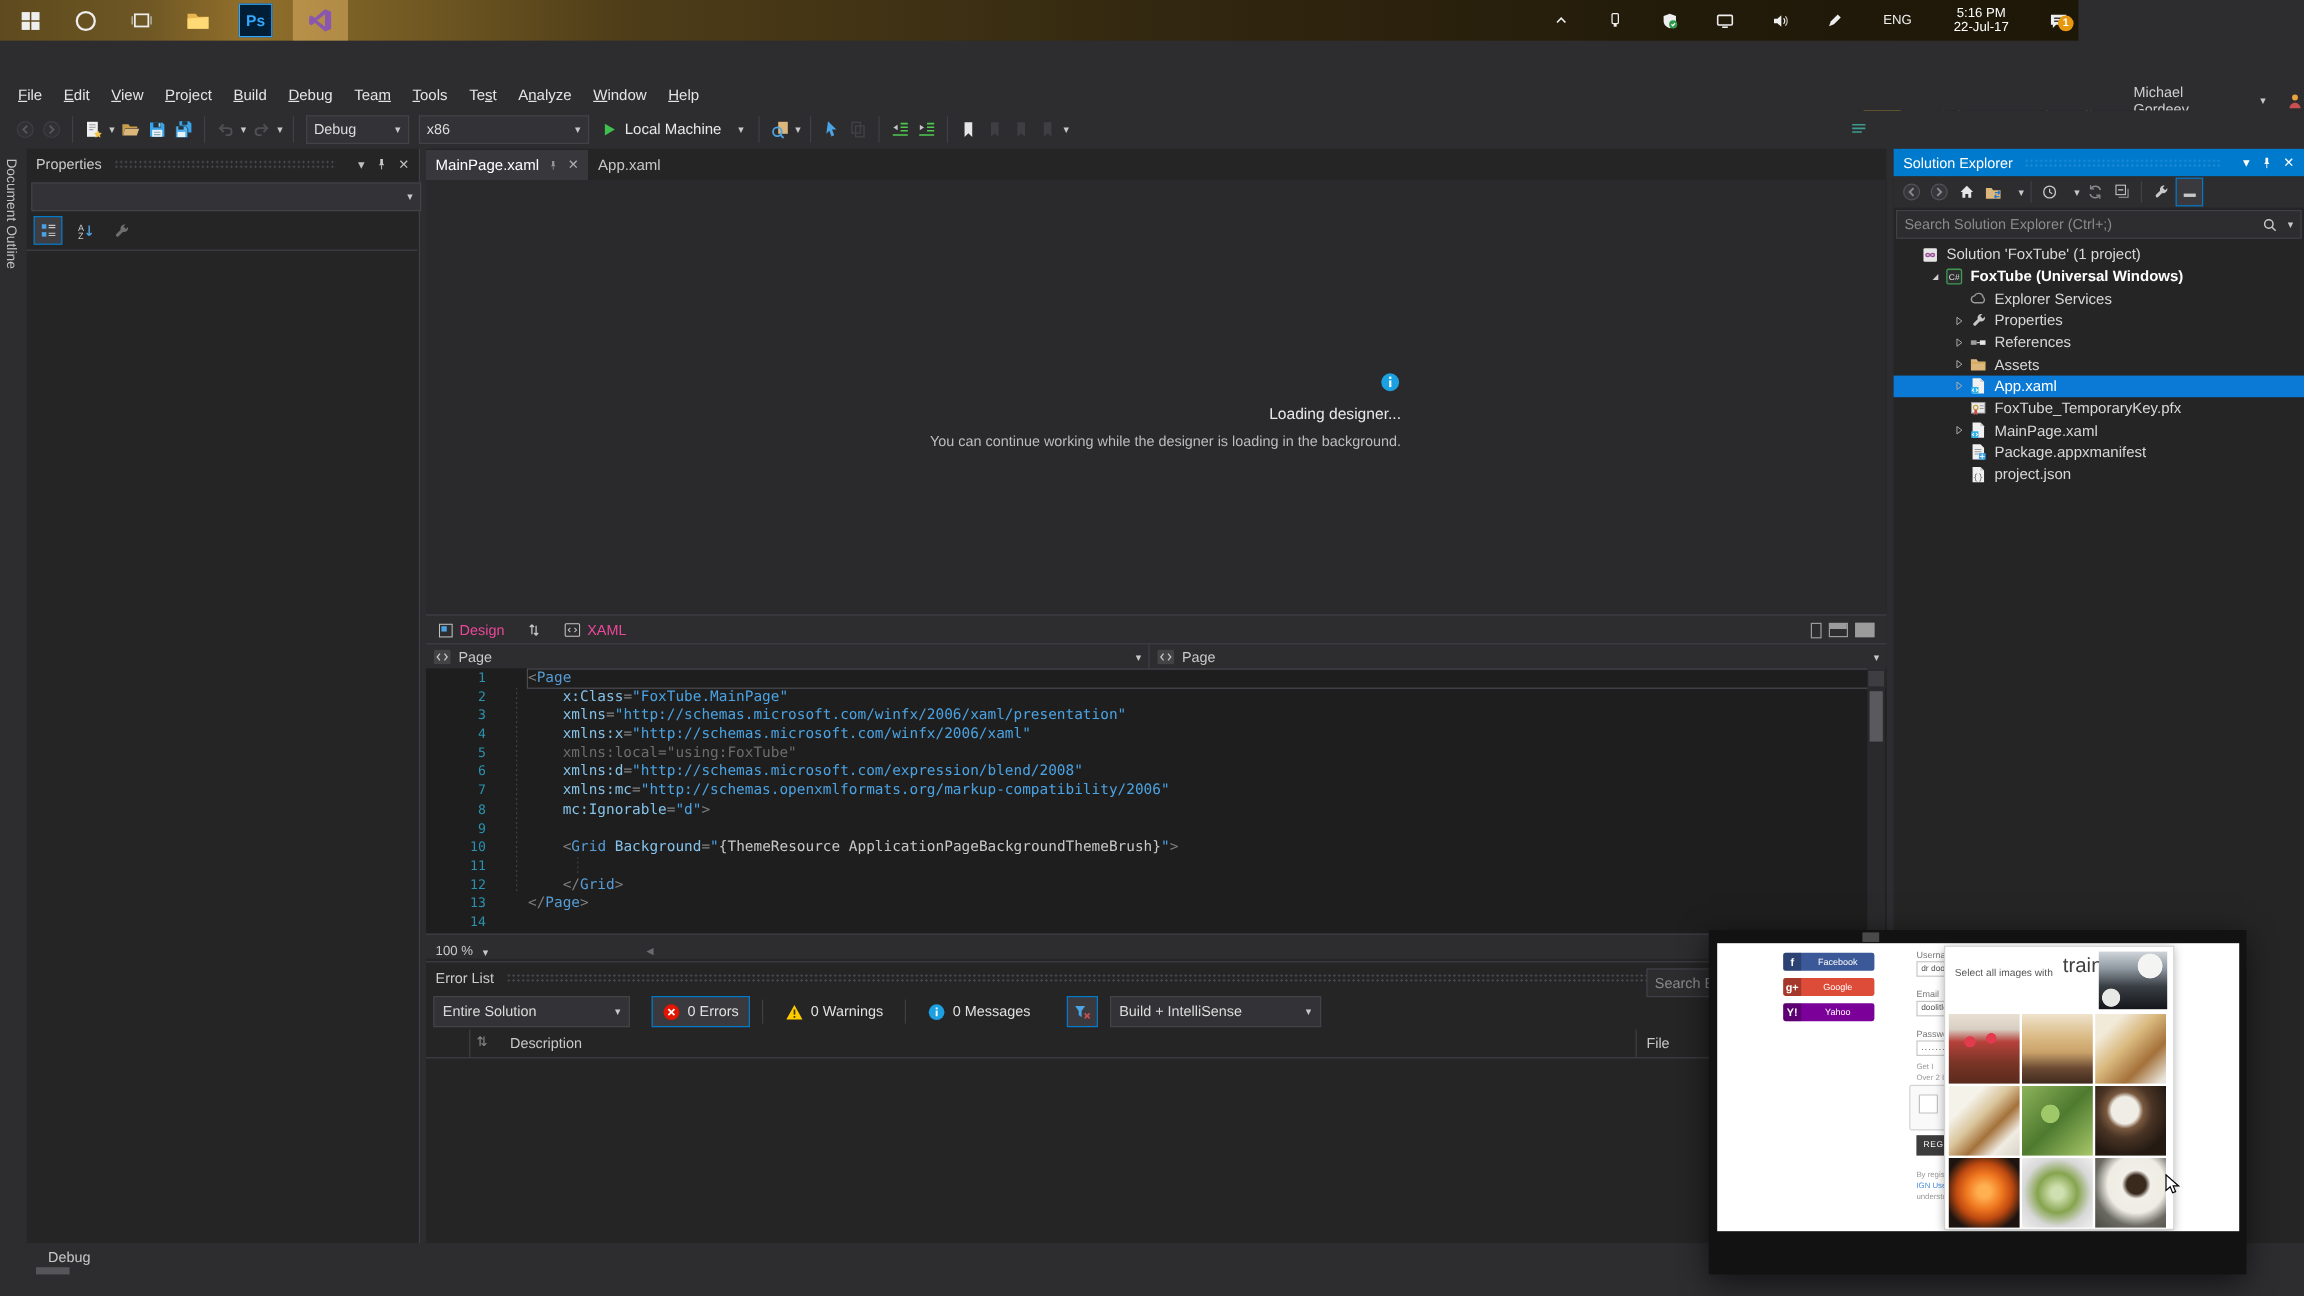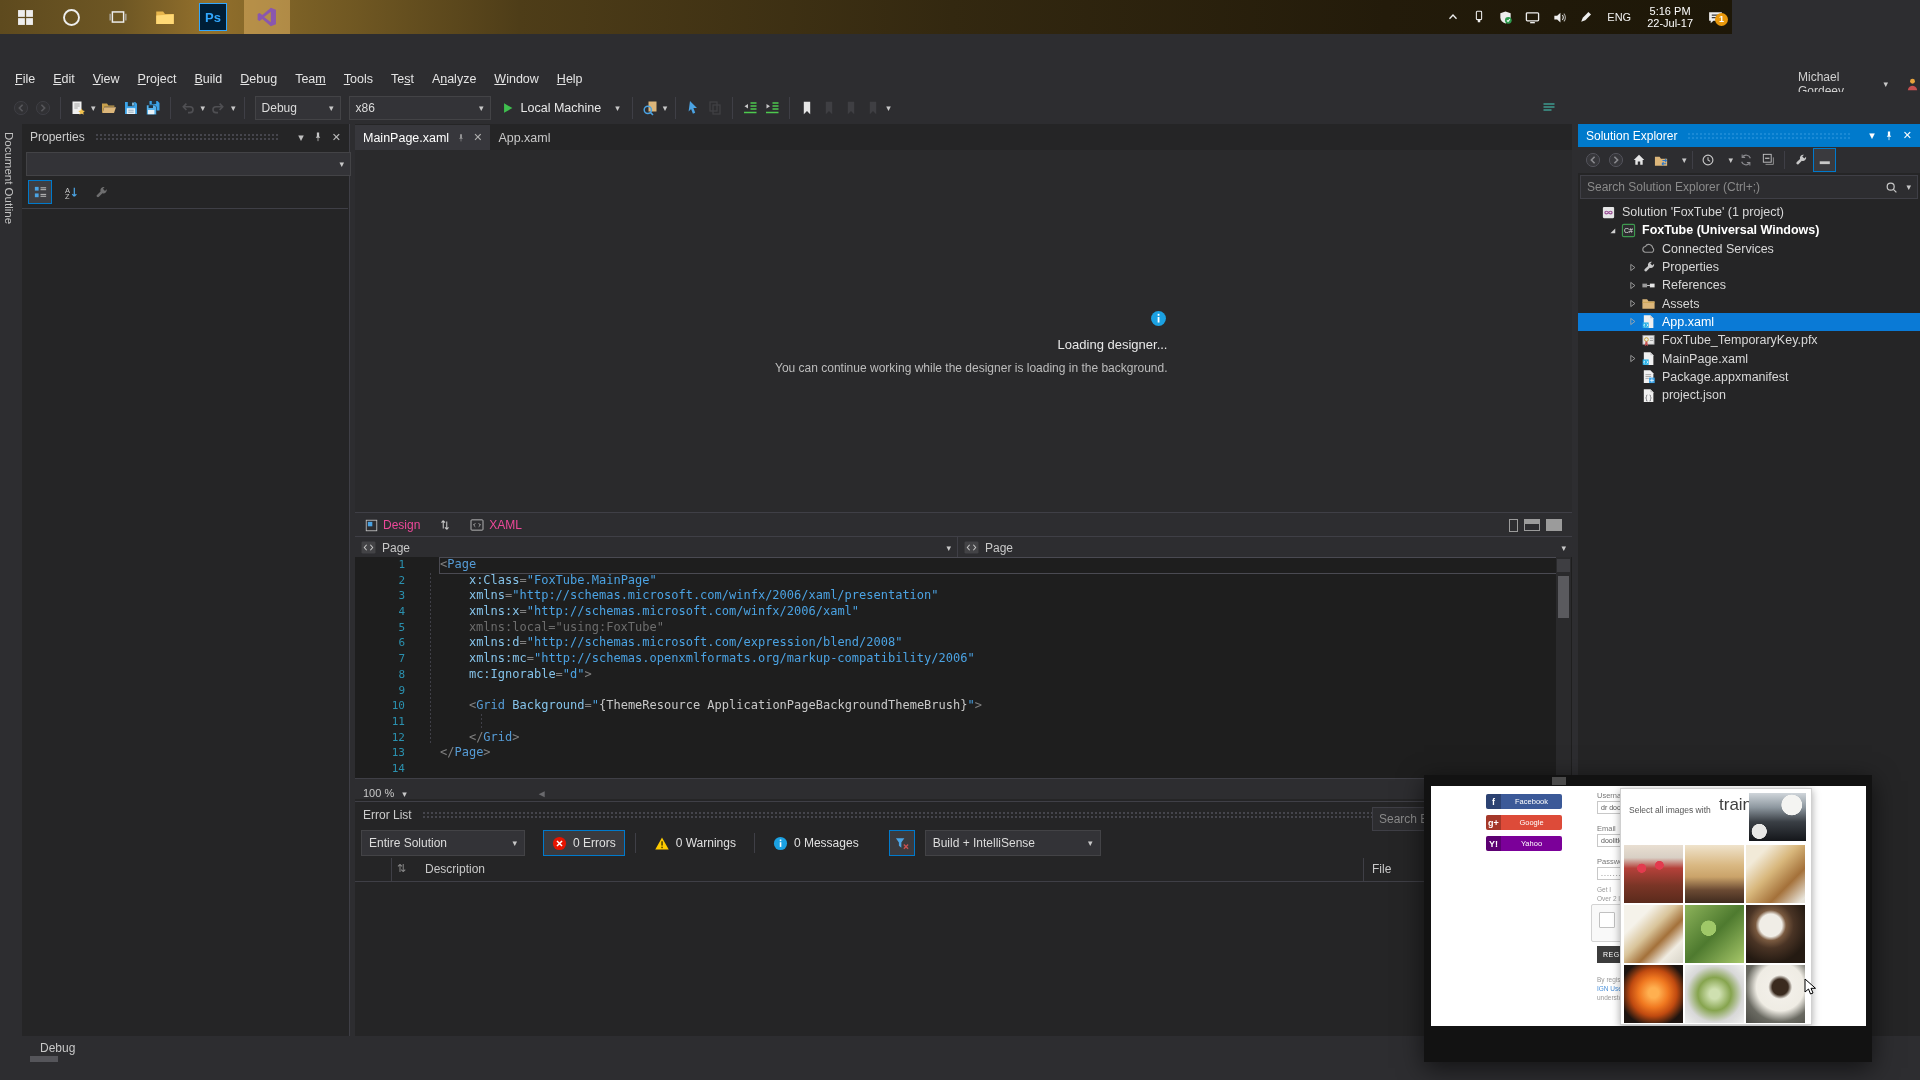--- a/index.html
+++ b/index.html
@@ -7,38 +7,38 @@
         font-family:"Liberation Sans",sans-serif;background:#2d2d30;color:#ccc;}
   .abs{position:absolute;}
   .ico{display:inline-flex;align-items:center;justify-content:center;}
   svg{display:block;}
 
   
   #taskbar{left:0;top:0;width:1732px;height:34px;
     background:linear-gradient(90deg,#5e4a1e 0%,#6e5724 7%,#93702c 12%,#7c6126 17%,#4e3d18 30%,#332810 55%,#231b0a 80%,#1d1708 100%);}
   .tb-app{position:absolute;top:0;width:46px;height:34px;display:flex;align-items:center;justify-content:center;}
   .tb-app.active{background:rgba(240,190,110,0.45);}
-  .tray{position:absolute;top:0;height:34px;display:flex;align-items:center;color:#f0f0f0;}
+  .tray{position:absolute;top:0;height:34px;display:flex;align-items:center;color:#f0f0f0;gap:19px;}
   .clock{font-size:11px;line-height:12px;text-align:center;color:#fff;}
   .badge{position:absolute;right:-4px;bottom:0px;width:13px;height:13px;border-radius:7px;background:#e8980c;
          color:#fff;font-size:9px;line-height:13px;text-align:center;font-weight:bold;}
   .ps-box{width:26px;height:26px;background:#001e36;border:1px solid #31a8ff;color:#31a8ff;
           font-size:13px;font-weight:bold;display:flex;align-items:center;justify-content:center;}
 
   
   #titlebar{left:0;top:34px;width:1920px;height:32px;background:#2d2d30;}
   #title-text{left:42px;top:41px;font-size:13px;color:#b5b5b5;}
   #ql-box{left:1619px;top:40px;width:196px;height:21px;background:#252528;border:1px solid #5a5a5e;
           display:flex;align-items:center;padding:0 6px;color:#8a8a8a;font-size:12px;}
   .winbtn{position:absolute;top:38px;width:30px;height:24px;display:flex;align-items:center;justify-content:center;color:#d0d0d0;font-size:13px;}
   #flag-btn{left:1553px;top:37px;width:31px;height:27px;background:#f8c723;display:flex;align-items:center;justify-content:center;}
   #menubar{left:0;top:66px;width:1920px;height:26px;background:#2d2d30;display:flex;align-items:center;padding-left:6px;box-sizing:border-box;}
   .menu-item{padding:4px 9px;font-size:12.5px;color:#e4e4e4;}
   .menu-item u{text-decoration:underline;}
-  #user-area{left:1778px;top:70px;display:flex;align-items:center;gap:17px;font-size:12px;color:#d0d0d0;margin-left:20px;}
+  #user-area{left:1778px;top:70px;display:flex;align-items:center;gap:17px;font-size:12px;color:#d0d0d0;}
   #toolbar{left:0;top:92px;width:1920px;height:32px;background:#2d2d30;display:flex;align-items:center;padding-left:10px;box-sizing:border-box;}
   .tbi{margin:0 3px;opacity:1;}
   .tbi.dim{opacity:.45;}
   .tb-sep{width:1px;height:22px;background:#3f3f46;margin:0 6px;}
   .tb-combo{height:22px;background:#333337;border:1px solid #434346;color:#dcdcdc;font-size:12px;
             display:flex;align-items:center;justify-content:space-between;padding:0 6px;margin:0 4px;}
   .carr{color:#c8c8c8;font-size:9px;margin-left:8px;}
   .tb-run{display:flex;align-items:center;color:#e8e8e8;font-size:12.5px;gap:6px;margin:0 6px;}
   .grip-dots{background-image:radial-gradient(#484850 1px,transparent 1px);background-size:4px 4px;}
 
@@ -800,21 +800,21 @@
           </span>
           <span class="tlabel">FoxTube (Universal Windows)</span>
         </div>
         <div class="trow" style="padding-left: 46px;">
           <span class="exp"></span>
           <span class="tico ico">
             <svg width="15" height="15" viewBox="0 0 16 16">
               <path d="M4.3 12 A3.1 3.1 0 0 1 4.7 5.9 A4.1 4.1 0 0 1 12.4 7.2 A2.9 2.9 0 0 1 12.1 12 Z" fill="none" stroke="#9b9b9b" stroke-width="1.2"></path>
             </svg>
           </span>
-          <span class="tlabel">Connected Services</span>
+          <span class="tlabel">Explorer Services</span>
         </div>
         <div class="trow" style="padding-left: 46px;">
           <span class="exp">
             <svg width="11" height="11" viewBox="0 0 16 16">
               <path d="M5.5 3.5 L11.5 8 L5.5 12.5 Z" fill="none" stroke="#ababab" stroke-width="1.2"></path>
             </svg>
           </span>
           <span class="tico ico">
             <svg width="14" height="14" viewBox="0 0 16 16">
               <path d="M13.8 4.3 A3.8 3.8 0 0 1 9 8.9 L5.1 12.8 A1.5 1.5 0 0 1 3 10.7 L6.9 6.8 A3.8 3.8 0 0 1 11.4 2 L9.4 4 L11.8 6.4 Z" fill="#c8c8c8"></path>

